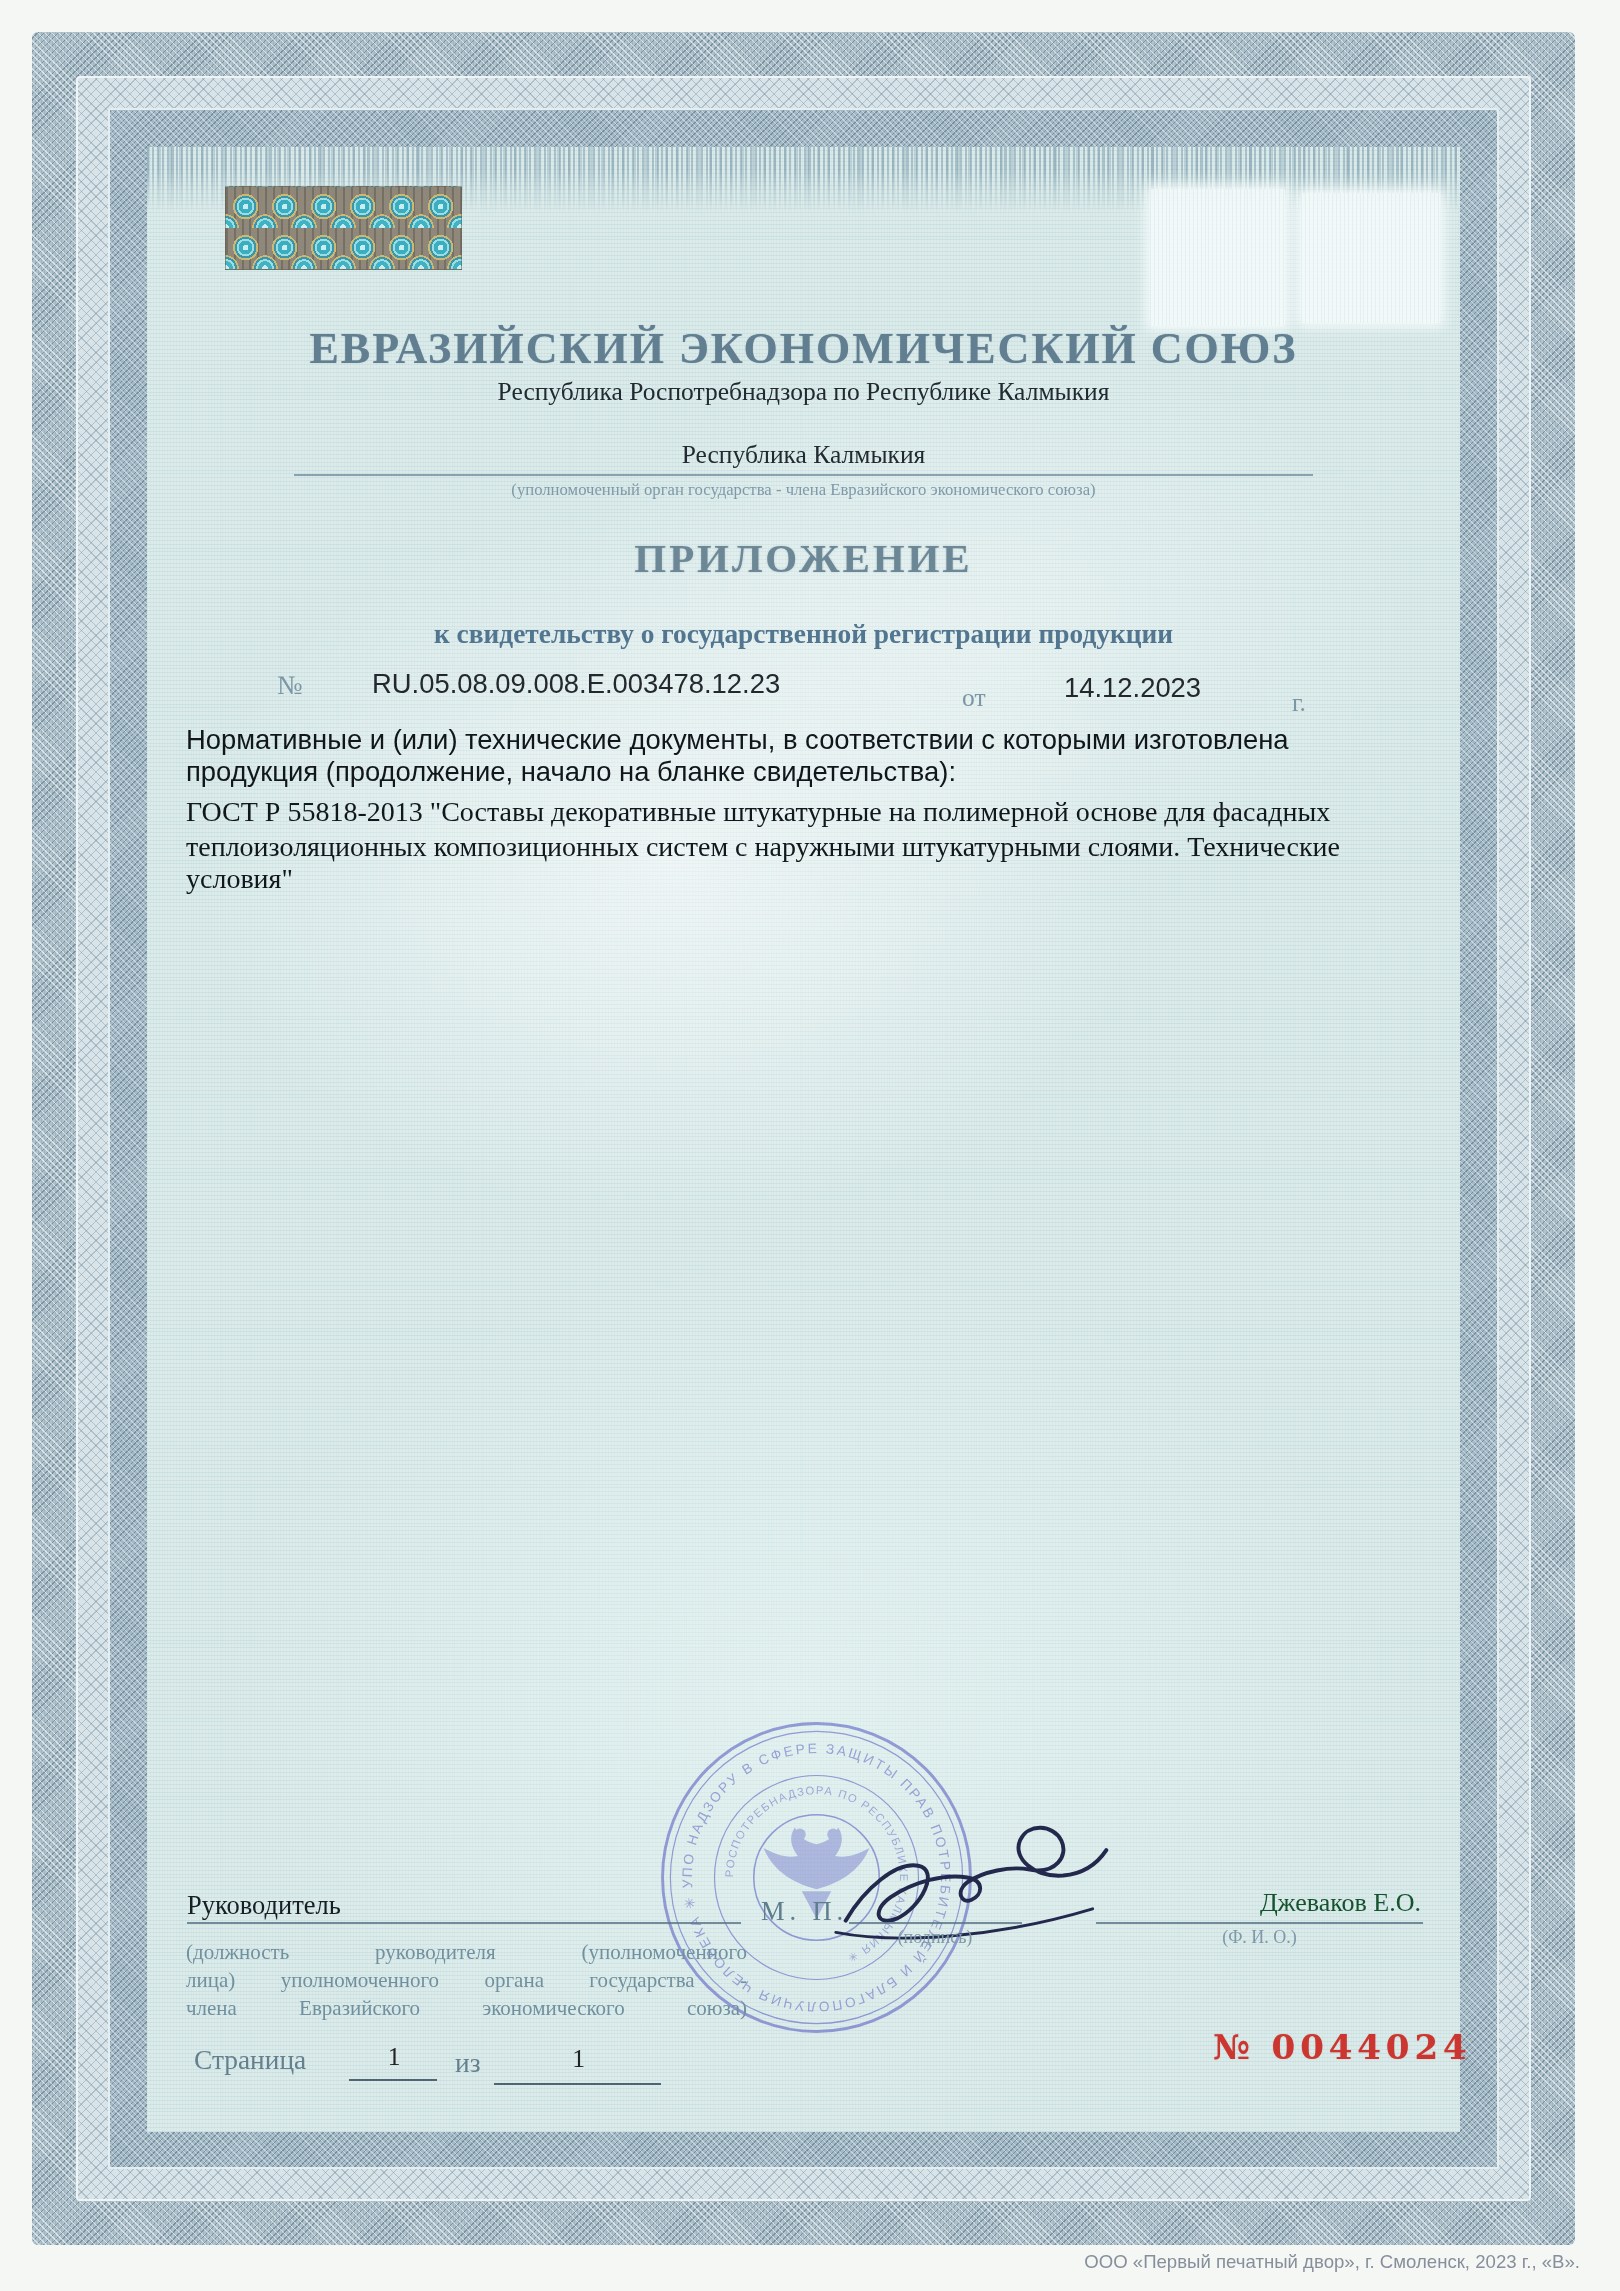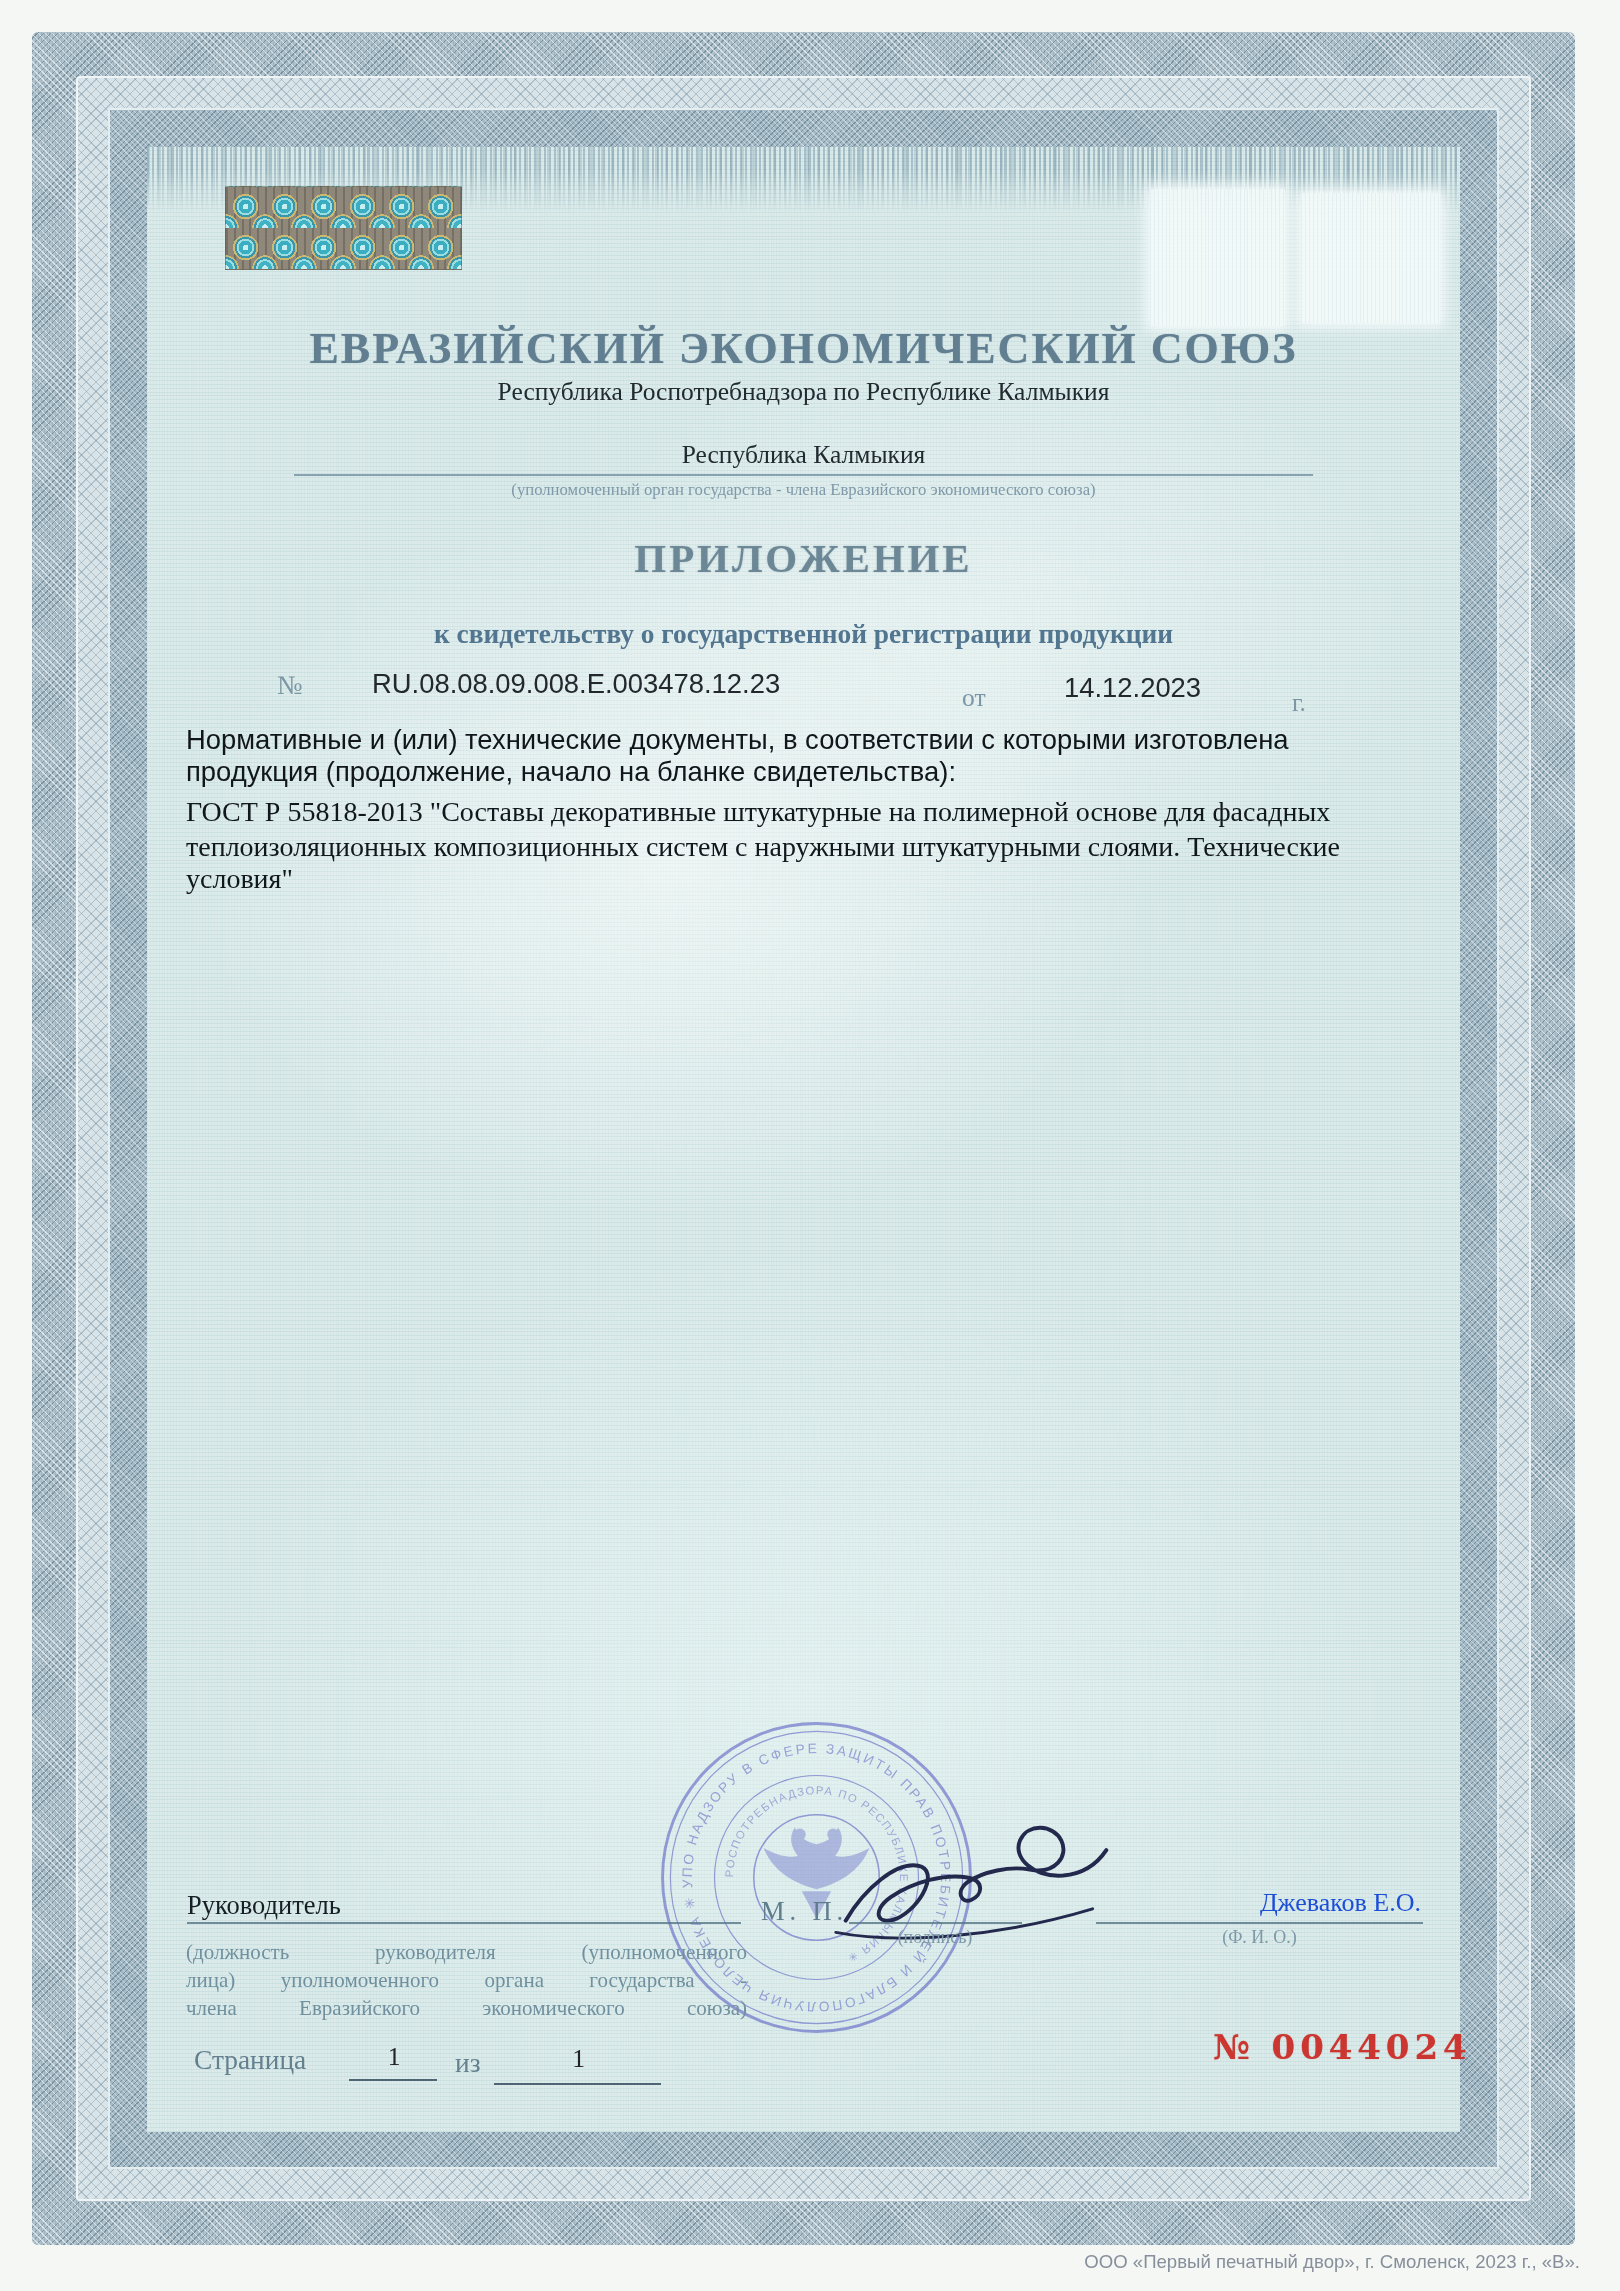--- a/index.html
+++ b/index.html
@@ -88,21 +88,21 @@
 
   .ruk{left:187px;top:1890px;font-size:26.5px;color:#171f26;}
   .line{height:2px;background:rgba(86,116,133,.8);}
   .ruk-line{left:187px;top:1922px;width:554px;}
   .pos-cap{left:186px;top:1938px;width:561px;font-size:21px;line-height:28px;color:#70909f;}
   .pos-cap div{text-align:justify;text-align-last:justify;}
   .mp{left:761px;top:1896px;font-size:26.5px;color:#5e7d8d;letter-spacing:4.9px;}
   .sig-line{left:849px;top:1922px;width:173px;}
   .sig-cap{left:839px;top:1927px;width:192px;text-align:center;font-size:18px;color:#7d98a7;}
   .fio-line{left:1096px;top:1922px;width:327px;}
-  .fio-name{left:1127px;top:1888px;width:294px;text-align:right;font-size:26px;color:#1d4ed8;}
+  .fio-name{left:1127px;top:1888px;width:294px;text-align:right;font-size:26px;color:#14532d;}
   .fio-cap{left:1096px;top:1927px;width:327px;text-align:center;font-size:18px;color:#7d98a7;}
 
   .pg-label{left:194px;top:2045px;font-size:27.4px;color:#64808f;}
   .pg-u1{left:349px;top:2079px;width:88px;background:#4e6573;}
   .pg-n1{left:353px;top:2042px;width:82px;text-align:center;font-size:25.5px;color:#222;}
   .pg-iz{left:455px;top:2048px;font-size:27.4px;color:#64808f;}
   .pg-u2{left:494px;top:2083px;width:167px;background:#4e6573;}
   .pg-n2{left:498px;top:2044px;width:161px;text-align:center;font-size:25.5px;color:#222;}
 
   .serial{left:1213px;top:2027px;font-size:34px;font-weight:bold;letter-spacing:4.9px;
@@ -130,21 +130,21 @@
   <div class="abs center union-title">ЕВРАЗИЙСКИЙ ЭКОНОМИЧЕСКИЙ СОЮЗ</div>
   <div class="abs center auth auth1">Республика Роспотребнадзора по Республике Калмыкия</div>
   <div class="abs center auth auth3">Республика Калмыкия</div>
   <div class="abs rule"></div>
   <div class="abs center auth-cap">(уполномоченный орган государства - члена Евразийского экономического союза)</div>
 
   <div class="abs center doc-title">ПРИЛОЖЕНИЕ</div>
   <div class="abs center doc-sub">к свидетельству о государственной регистрации продукции</div>
 
   <span class="abs num-label">№</span>
-  <span class="abs num-value">RU.08.08.09.008.Е.003478.12.23</span>
+  <span class="abs num-value">RU.05.08.09.008.Е.003478.12.23</span>
   <span class="abs ot-label">от</span>
   <span class="abs date-value">14.12.2023</span>
   <span class="abs g-label">г.</span>
 
   <div class="abs lead lead1">Нормативные и (или) технические документы, в соответствии с которыми изготовлена</div>
   <div class="abs lead lead2">продукция (продолжение, начало на бланке свидетельства):</div>
   <div class="abs para para1">ГОСТ Р 55818-2013 "Составы декоративные штукатурные на полимерной основе для фасадных</div>
   <div class="abs para para2">теплоизоляционных композиционных систем с наружными штукатурными слоями. Технические условия"</div>
 
   <svg class="abs stampbox" viewBox="0 0 360 360">

